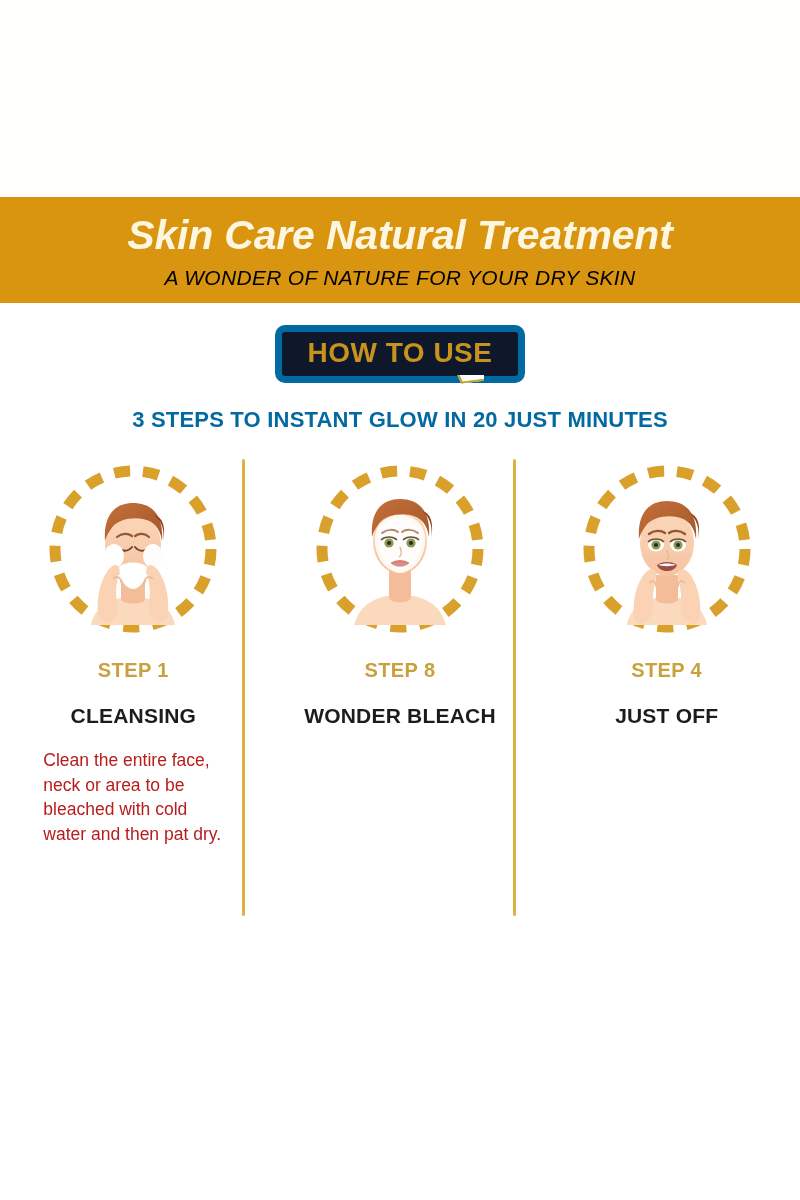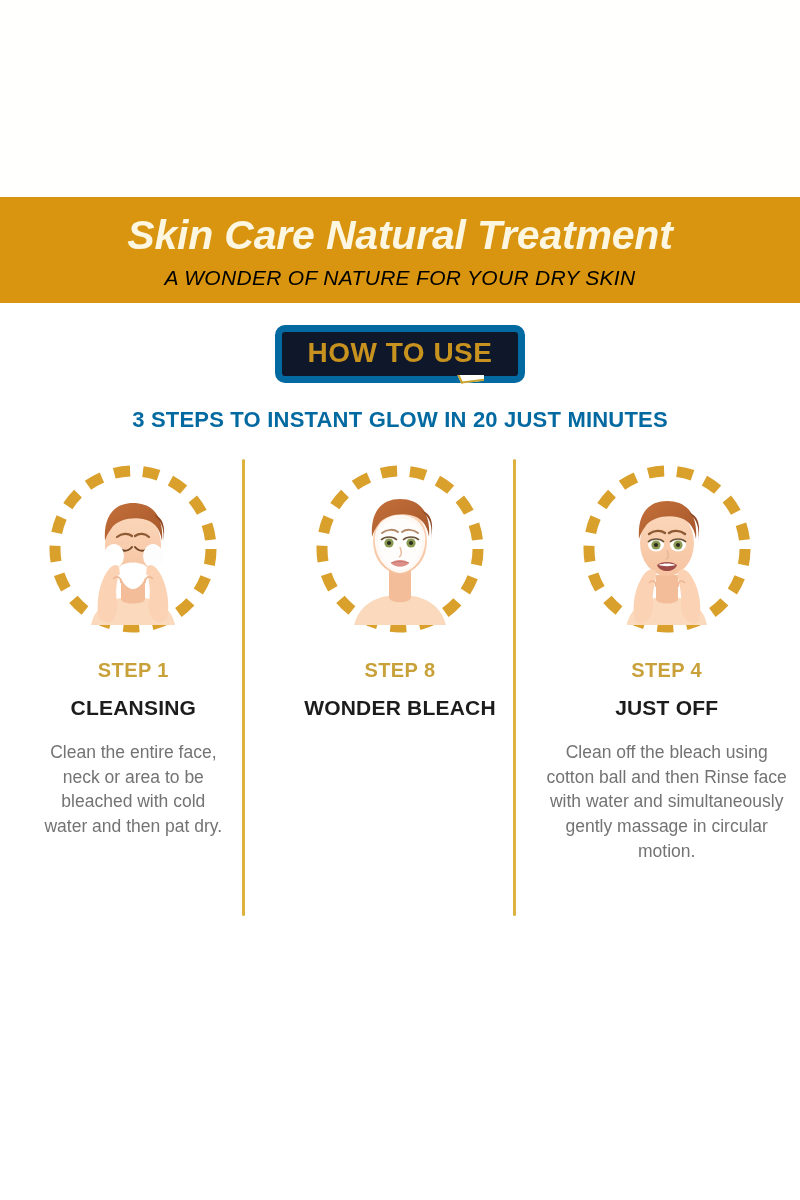--- a/index.html
+++ b/index.html
@@ -160,27 +160,27 @@
     font-size: 20px;
     font-weight: bold;
     letter-spacing: 0.4px;
     margin-top: 20px;
   }
   .step-title {
     color: #1c1c1c;
     font-size: 21px;
     font-weight: bold;
     letter-spacing: 0.2px;
-    margin-top: 14px;
+    margin-top: 22px;
   }
   .step-desc {
-    color: #737373;
+    color: #b91c1c;
     font-size: 17.5px;
     line-height: 1.42;
-    text-align: center;
+    text-align: left;
     margin-top: 20px;
     max-width: 235px;
   }
   .step-col-1 .step-desc { max-width: 180px; }
   .step-col-2 .step-desc { max-width: 205px; }
   .step-col-3 .step-desc { max-width: 242px; }
 </style>
 </head>
 <body>
 
@@ -360,17 +360,16 @@
           <path d="M24 138 C20 118 26 100 34 90 C40 83 47 86 45 95
                    C43 104 41 112 42 122 C43 132 36 140 28 141 Z" fill="#fbd2b4"></path>
           <path d="M88 138 C92 118 86 100 78 90 C72 83 65 86 67 95
                    C69 104 71 112 70 122 C69 132 76 140 84 141 Z" fill="#fbd2b4"></path>
           <path d="M38 100 C42 96 45 98 45 104" stroke="#f0b996" stroke-width="1.6" fill="none"></path>
           <path d="M74 100 C70 96 67 98 67 104" stroke="#f0b996" stroke-width="1.6" fill="none"></path>
         </svg>
       </div>
       <div class="step-label">STEP 4</div>
       <div class="step-title">JUST OFF</div>
-      <div class="step-desc">Clean off the bleach using cotton ball and then Rinse face with water and simultaneously gently massage in circular motion.</div>
     </div>
 
   </div>
 </div>
 
 </body></html>

